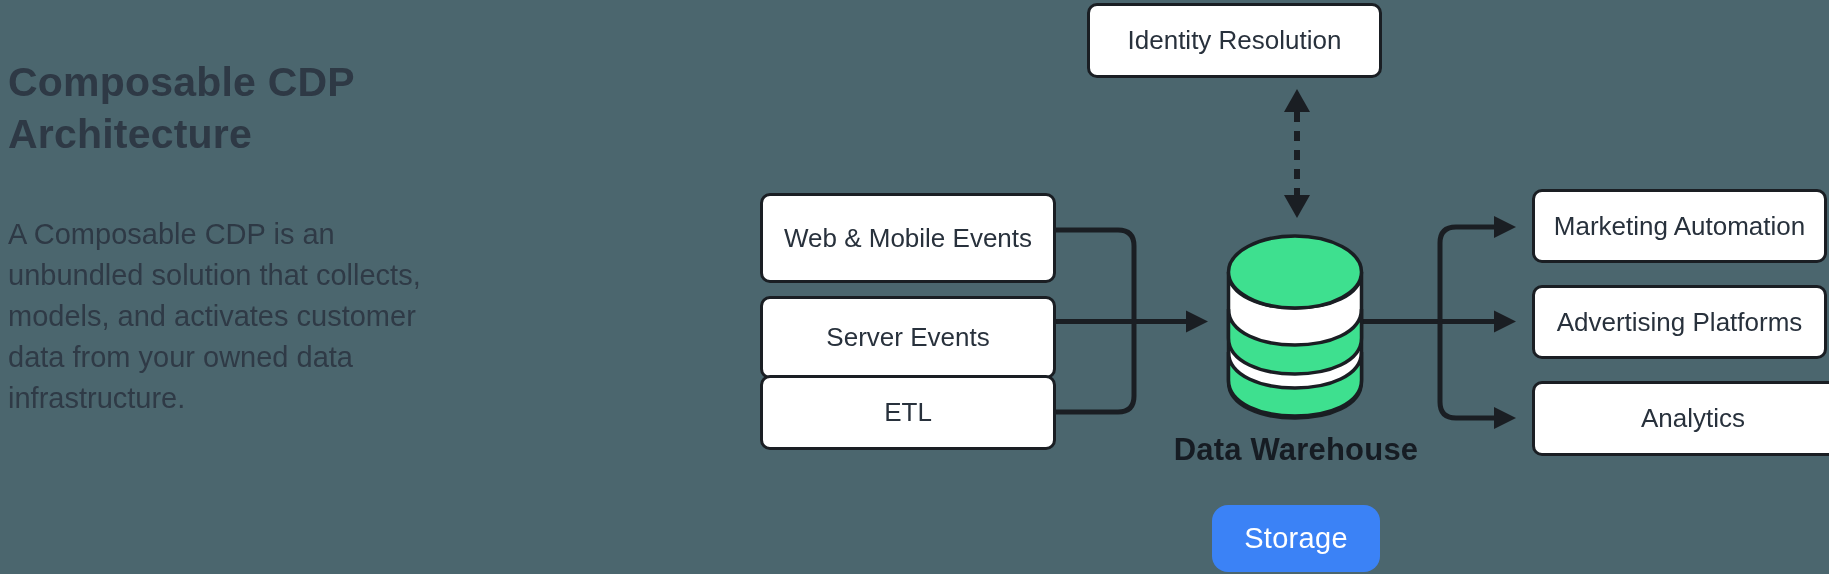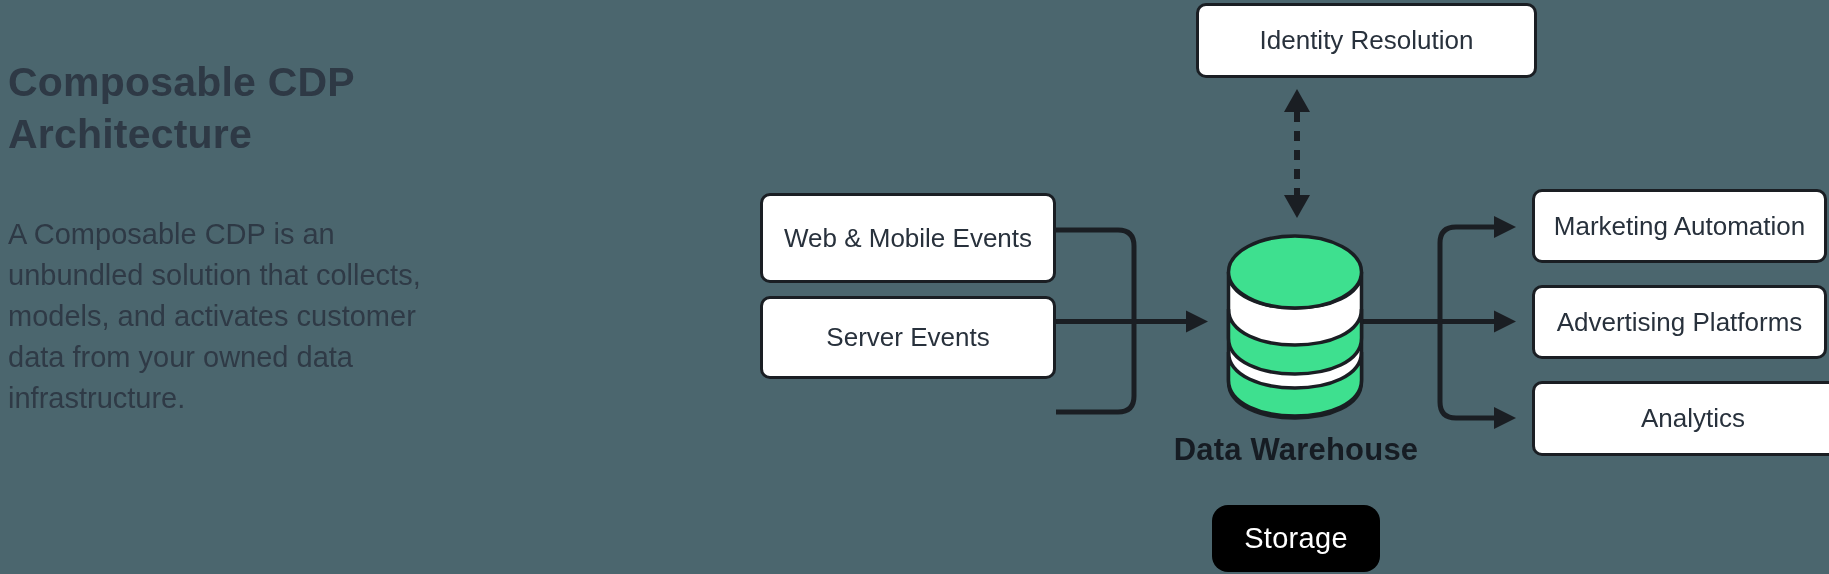--- a/index.html
+++ b/index.html
@@ -49,21 +49,21 @@
     border: 3px solid #1A1E23;
     border-radius: 10px;
     display: flex;
     align-items: center;
     justify-content: center;
     color: #28313C;
     font-size: 26px;
     font-weight: 400;
     white-space: nowrap;
   }
-  #box-identity   { left: 1196px; top: 3px;   width: 341px; height: 75px; }
+  #box-identity   { left: 1087px; top: 3px;   width: 295px; height: 75px; }
   #box-source-0   { left: 760px;  top: 193px; width: 296px; height: 90px; }
   #box-source-1   { left: 760px;  top: 296px; width: 296px; height: 83px; }
   #box-source-2   { left: 760px;  top: 375px; width: 296px; height: 75px; }
   #box-dest-0     { left: 1532px; top: 189px; width: 295px; height: 74px; }
   #box-dest-1     { left: 1532px; top: 285px; width: 295px; height: 74px; text-align: center; }
   #box-dest-2     { left: 1532px; top: 381px; width: 322px; height: 75px; }
 
   .warehouse-label {
     position: absolute;
     left: 1120px;
@@ -75,21 +75,21 @@
     font-weight: 700;
     letter-spacing: 0.2px;
   }
   .storage-badge {
     position: absolute;
     left: 1212px;
     top: 505px;
     width: 168px;
     height: 67px;
     box-sizing: border-box;
-    background: #000000;
+    background: #3b82f6;
     border-radius: 16px;
     display: flex;
     align-items: center;
     justify-content: center;
     color: #FFFFFF;
     font-size: 29px;
     font-weight: 400;
     letter-spacing: 0.3px;
   }
   #wires {
@@ -145,20 +145,23 @@
   <div class="node" id="box-identity">
     <span>Identity Resolution</span>
   </div>
 
   <div class="node" id="box-source-0">
     <span>Web &amp; Mobile Events</span>
   </div>
   <div class="node" id="box-source-1">
     <span>Server Events</span>
   </div>
+  <div class="node" id="box-source-2">
+    <span>ETL</span>
+  </div>
 
   <div class="node" id="box-dest-0">
     <span>Marketing Automation</span>
   </div>
   <div class="node" id="box-dest-1">
     <span>Advertising Platforms</span>
   </div>
   <div class="node" id="box-dest-2">
     <span>Analytics</span>
   </div>

